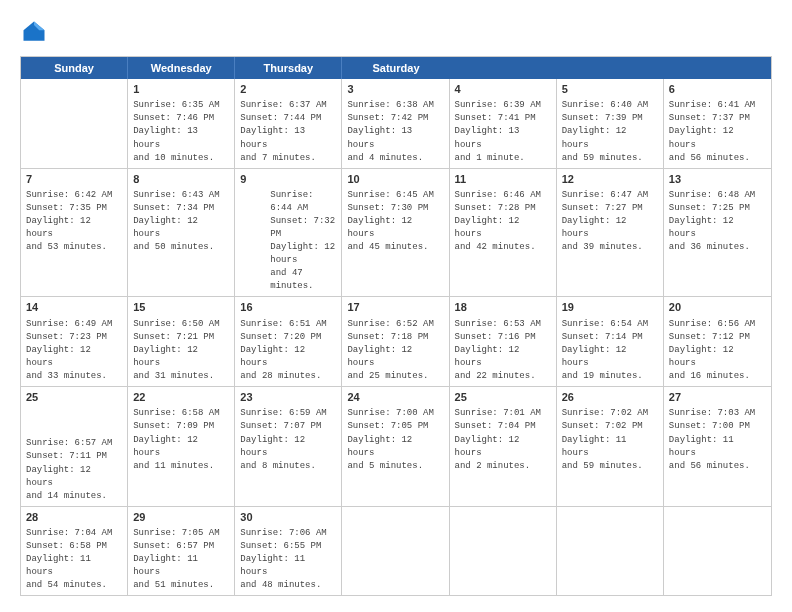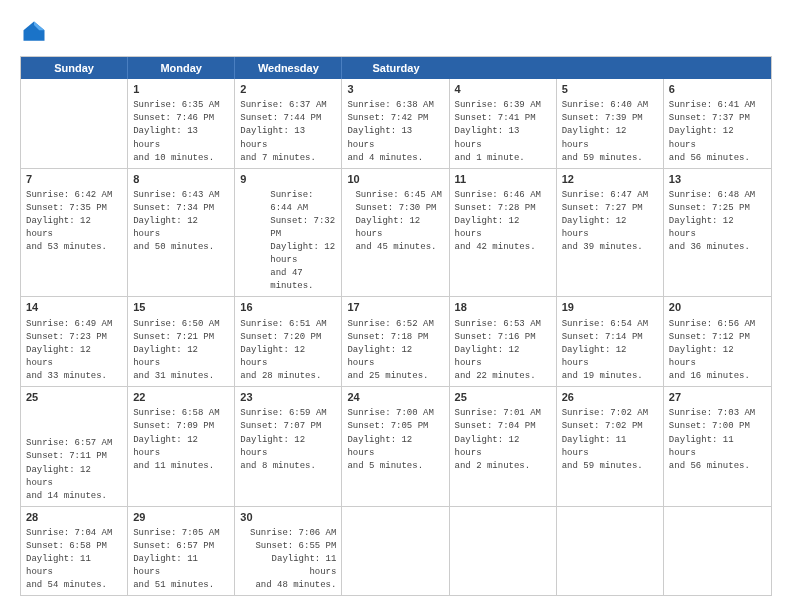--- a/index.html
+++ b/index.html
@@ -115,22 +115,22 @@
     </div>
     <div class="title-block">
       <div class="month-title"></div>
       <div class="location"></div>
     </div>
   </div>
 
   <div class="calendar">
     <div class="cal-header">
     <div class="cal-header-cell">Sunday</div>
-        <div class="cal-header-cell">Monday</div>
         <div class="cal-header-cell">Wednesday</div>
+        <div class="cal-header-cell">Thursday</div>
         <div class="cal-header-cell">Saturday</div>
       </div>
     <div class="cal-body">
     <div class="cal-row">
           <div class="cal-cell empty"></div>
           <div class="cal-cell">
             <div class="day-num">1</div>
             <div class="cell-text" style="white-space: pre-line;">Sunrise: 6:35 AM
 Sunset: 7:46 PM
 Daylight: 13 hours
@@ -189,21 +189,21 @@
           </div>
           <div class="cal-cell">
             <div class="day-num">9</div>
             <div class="cell-text" style="white-space: pre-line; margin-left: 30px;">Sunrise: 6:44 AM
 Sunset: 7:32 PM
 Daylight: 12 hours
 and 47 minutes.</div>
           </div>
           <div class="cal-cell">
             <div class="day-num">10</div>
-            <div class="cell-text" style="white-space: pre-line; margin-left: 8px;">Sunrise: 6:45 AM
+            <div class="cell-text" style="white-space: pre-line;">Sunrise: 6:45 AM
 Sunset: 7:30 PM
 Daylight: 12 hours
 and 45 minutes.</div>
           </div>
           <div class="cal-cell">
             <div class="day-num">11</div>
             <div class="cell-text" style="white-space: pre-line;">Sunrise: 6:46 AM
 Sunset: 7:28 PM
 Daylight: 12 hours
 and 42 minutes.</div>
@@ -335,21 +335,21 @@
           </div>
           <div class="cal-cell">
             <div class="day-num">29</div>
             <div class="cell-text" style="white-space: pre-line;">Sunrise: 7:05 AM
 Sunset: 6:57 PM
 Daylight: 11 hours
 and 51 minutes.</div>
           </div>
           <div class="cal-cell">
             <div class="day-num">30</div>
-            <div class="cell-text" style="white-space: pre-line; text-align: right;">Sunrise: 7:06 AM
+            <div class="cell-text" style="white-space: pre-line;">Sunrise: 7:06 AM
 Sunset: 6:55 PM
 Daylight: 11 hours
 and 48 minutes.</div>
           </div>
           <div class="cal-cell empty"></div>
           <div class="cal-cell empty"></div>
           <div class="cal-cell empty"></div>
           <div class="cal-cell empty"></div>
         </div>
       </div>

